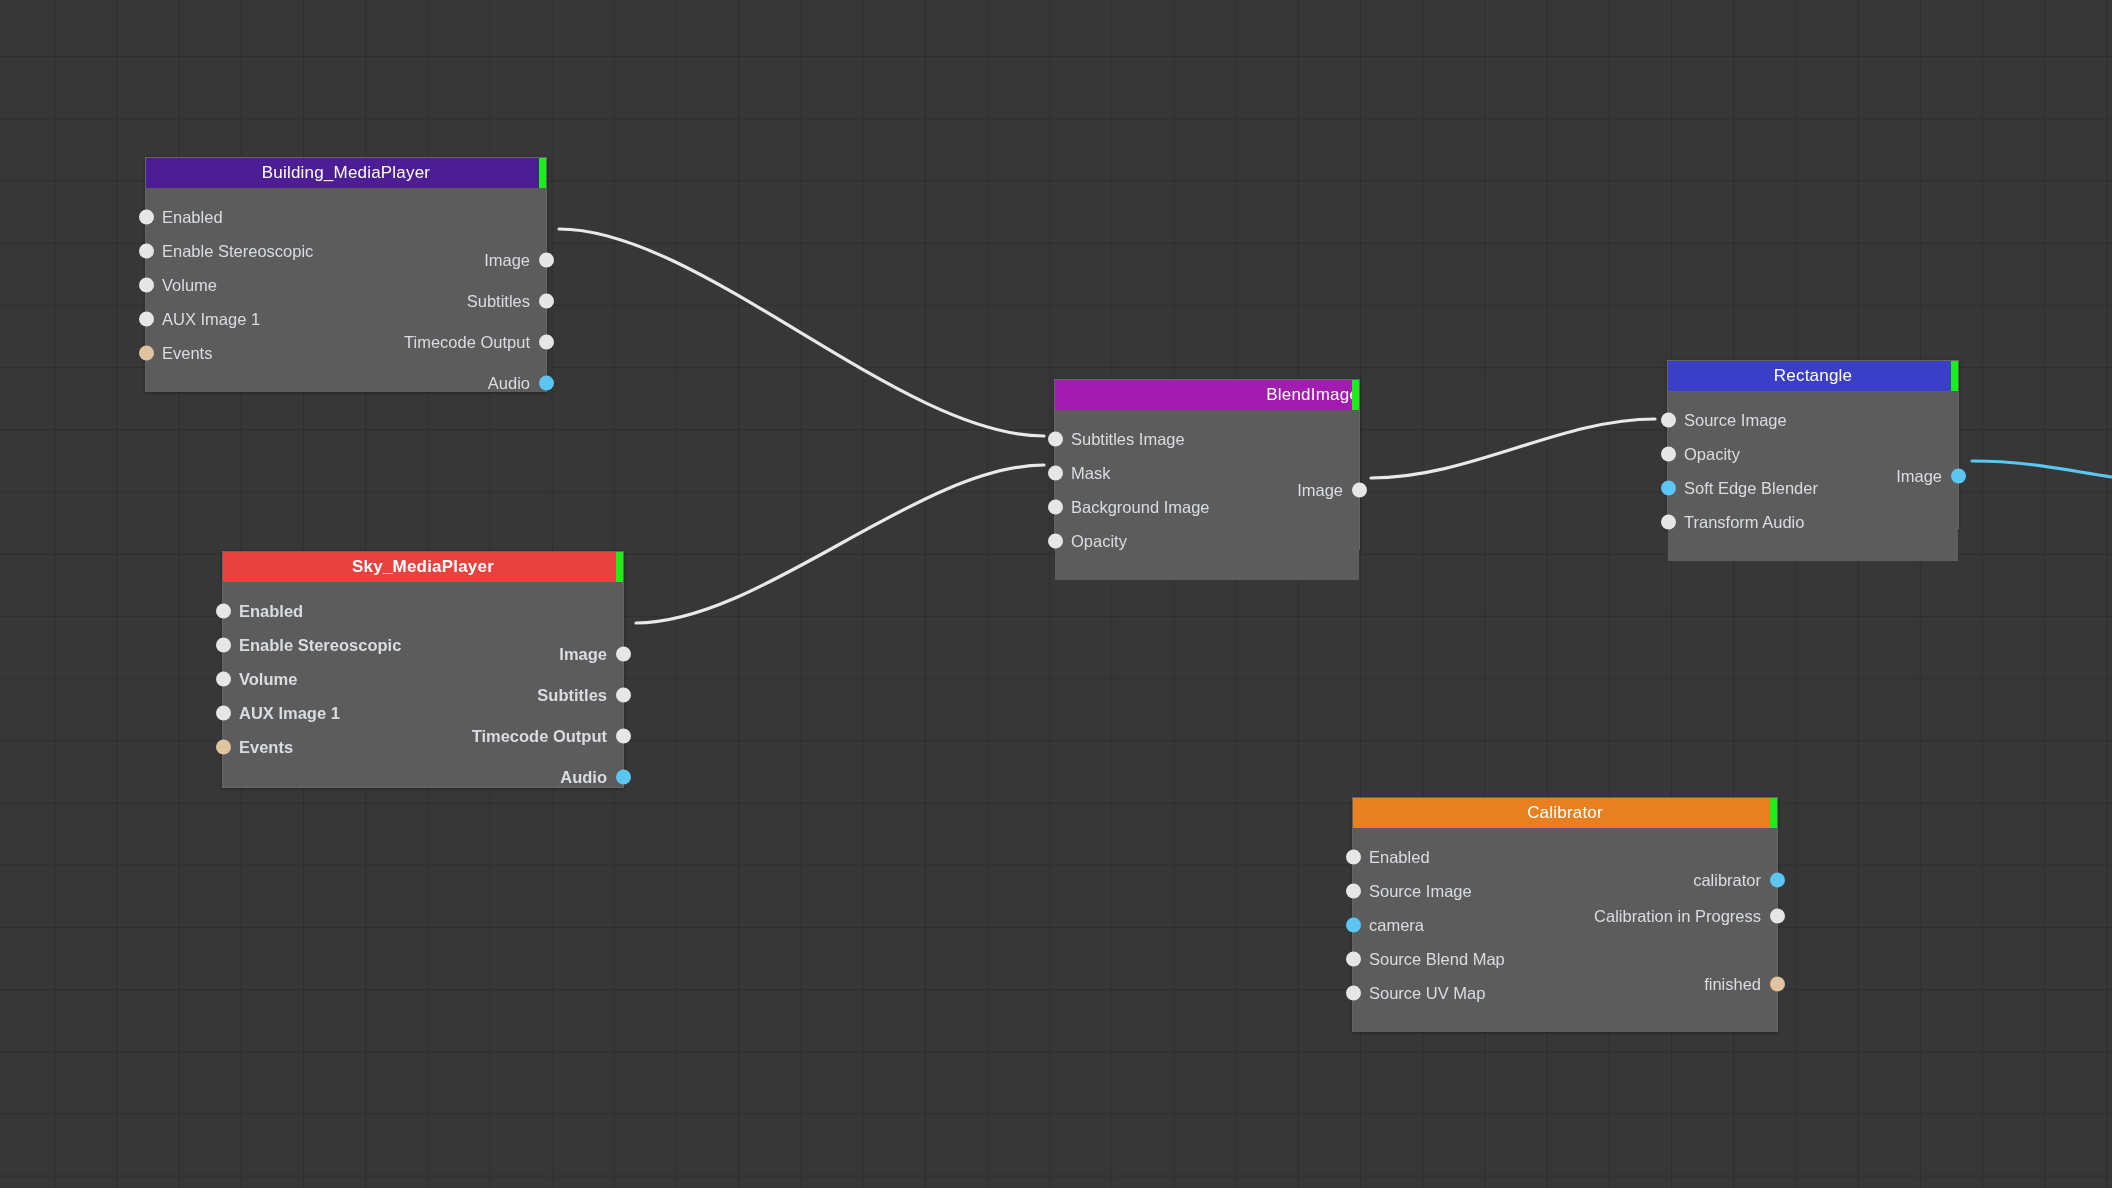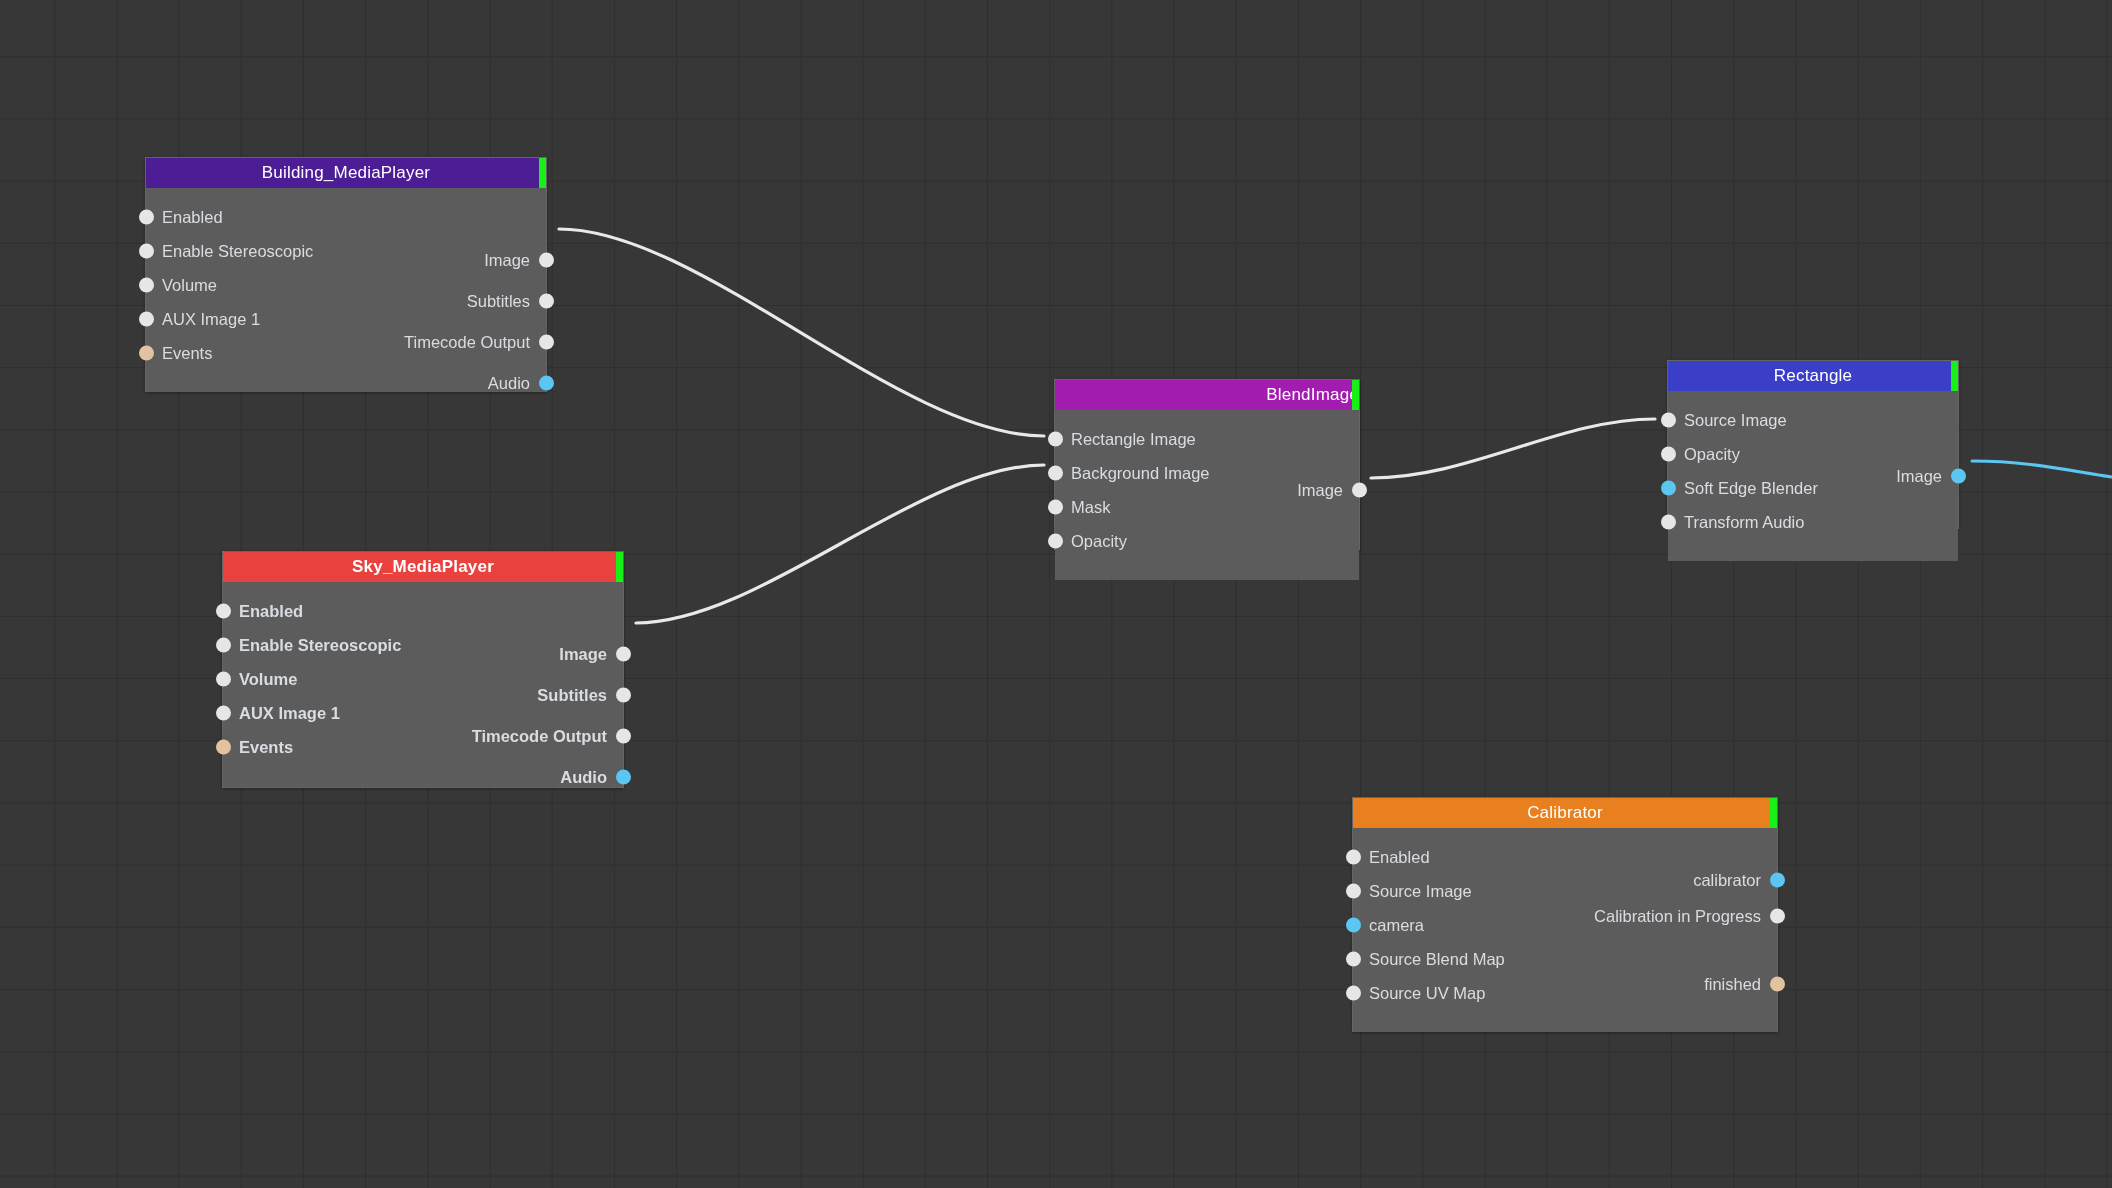--- a/index.html
+++ b/index.html
@@ -203,29 +203,29 @@
               <span class="port-dot c-blue"></span>
             </div>
           </div>
         </div>
       </div>
       <div class="node" style="left: 1054px; top: 379px; width: 306px; height: 171px;">
         <div class="node-header" style="background: #a21caf; text-align: right;"><span>BlendImage</span><span class="accent" style="background: rgb(24, 240, 24);"></span></div>
         <div class="node-body" style="background: rgb(92, 92, 92);">
           <div class="port-row in">
             <span class="port-dot c-white"></span>
-            <span class="port-label">Rectangle Image</span>
+            <span class="port-label">Subtitles Image</span>
+          </div>
+          <div class="port-row in">
+            <span class="port-dot c-white"></span>
+            <span class="port-label">Mask</span>
           </div>
           <div class="port-row in">
             <span class="port-dot c-white"></span>
             <span class="port-label">Background Image</span>
-          </div>
-          <div class="port-row in">
-            <span class="port-dot c-white"></span>
-            <span class="port-label">Mask</span>
           </div>
           <div class="port-row in">
             <span class="port-dot c-white"></span>
             <span class="port-label">Opacity</span>
           </div>
           <div class="out-stack" style="top: 63px;">
             <div class="port-row out" style="position: absolute; right: 0px; width: 100%; top: 0px;">
               <span class="port-label">Image</span>
               <span class="port-dot c-white"></span>
             </div>

